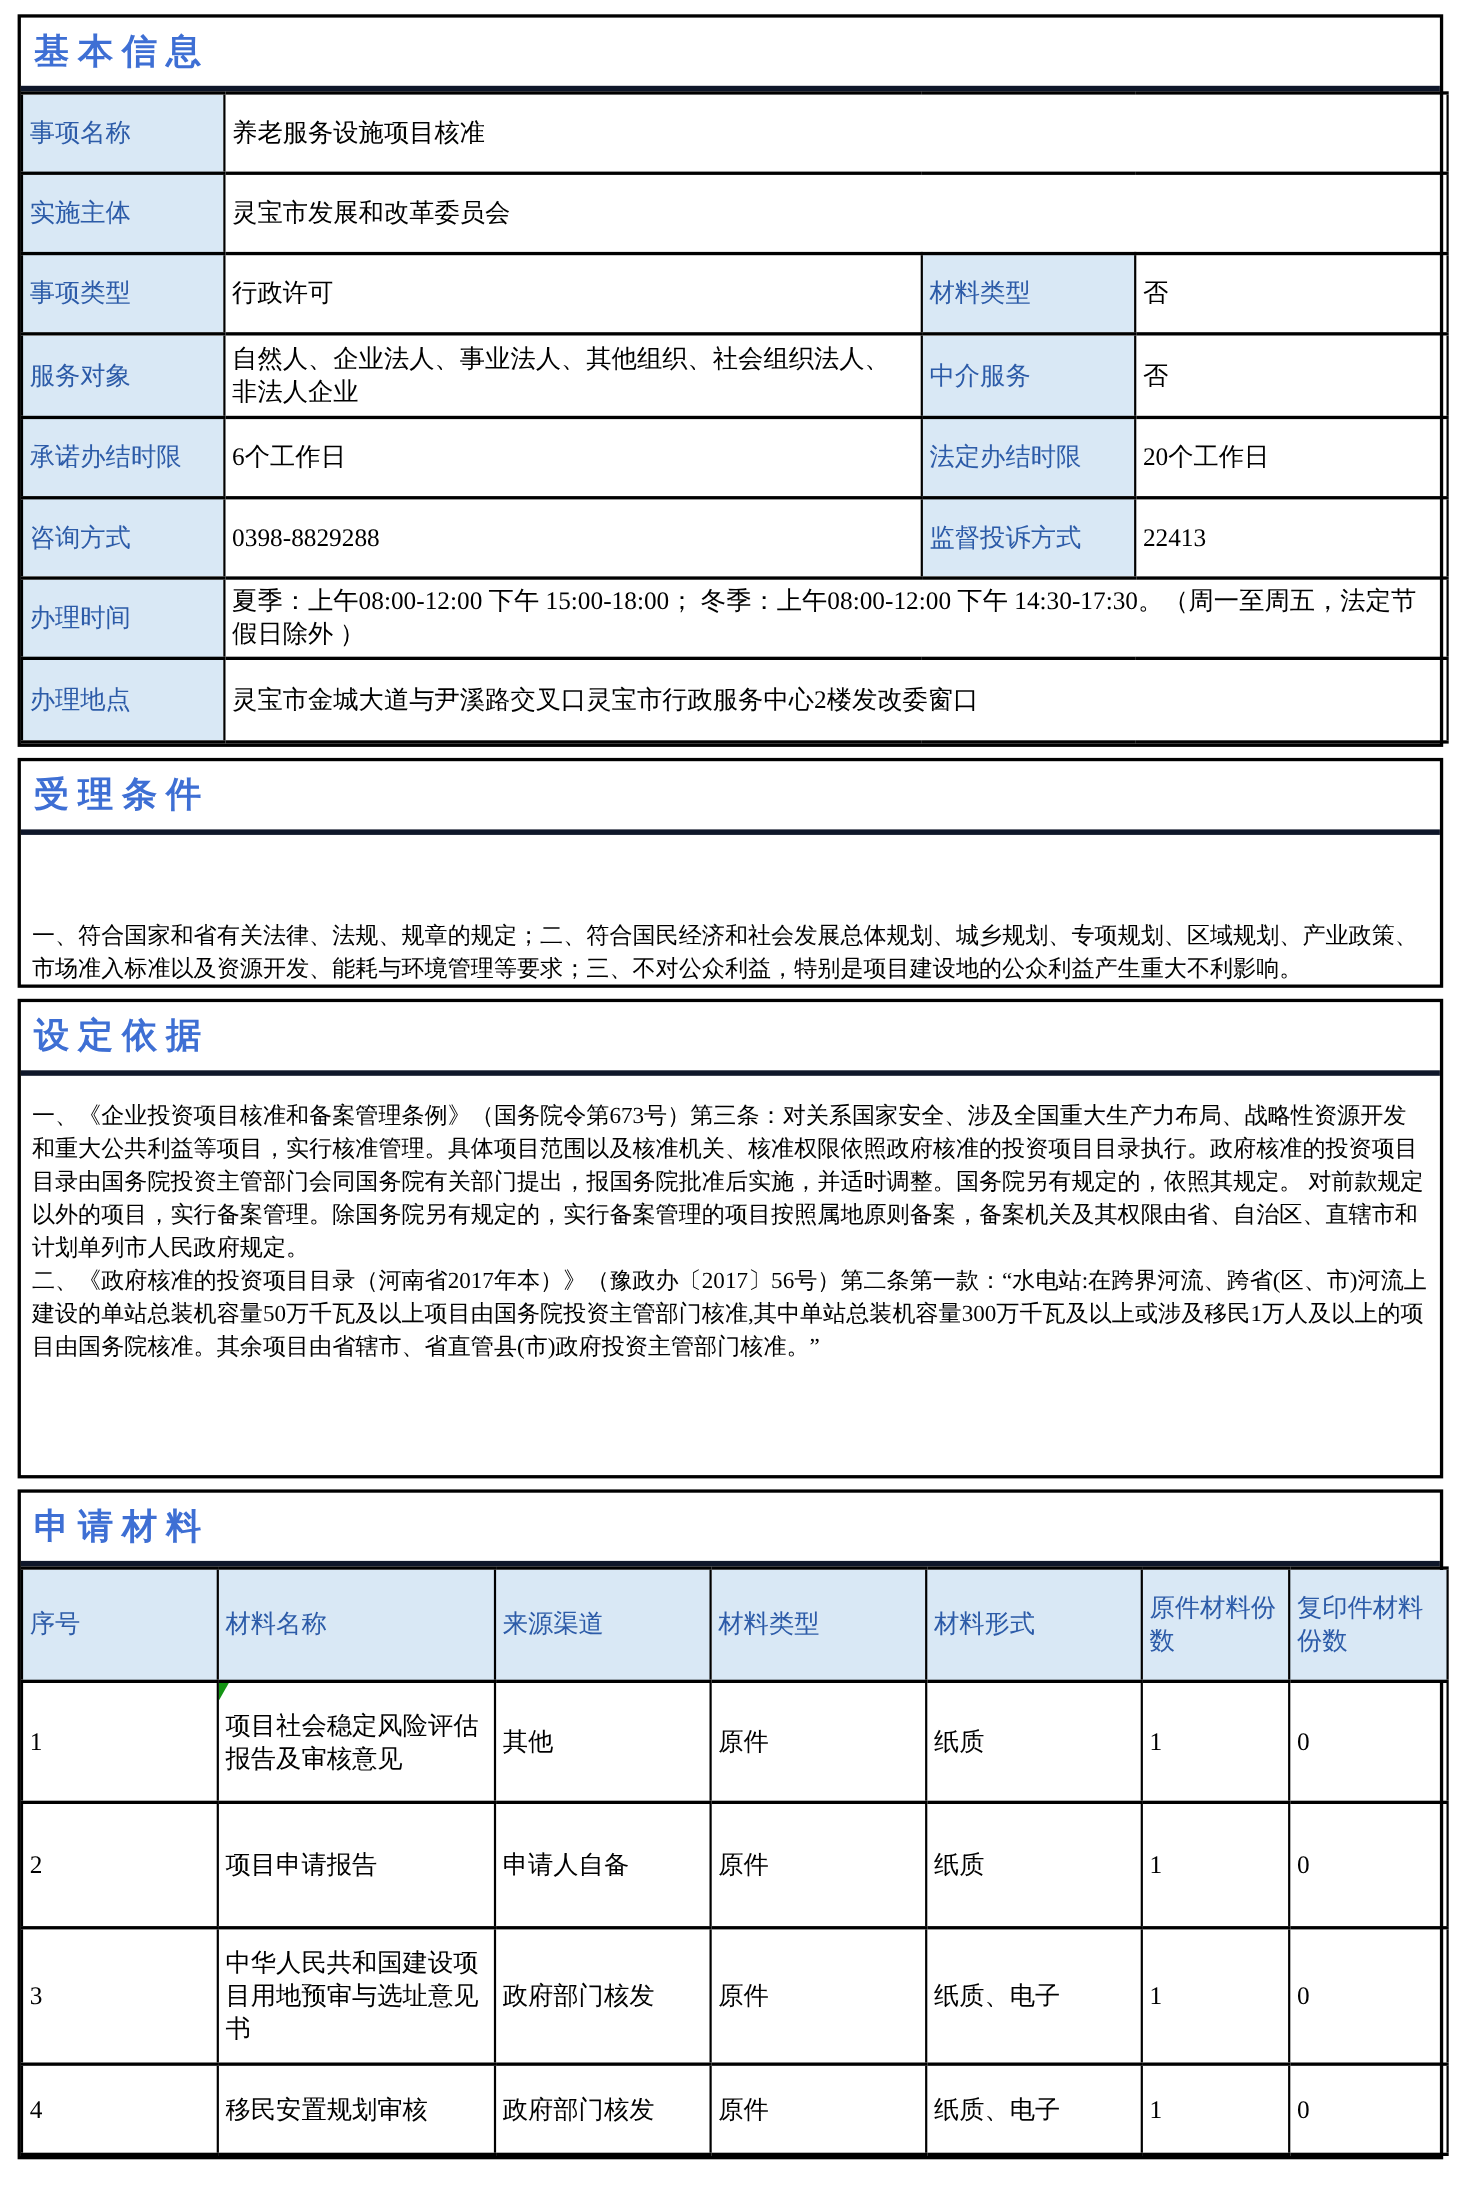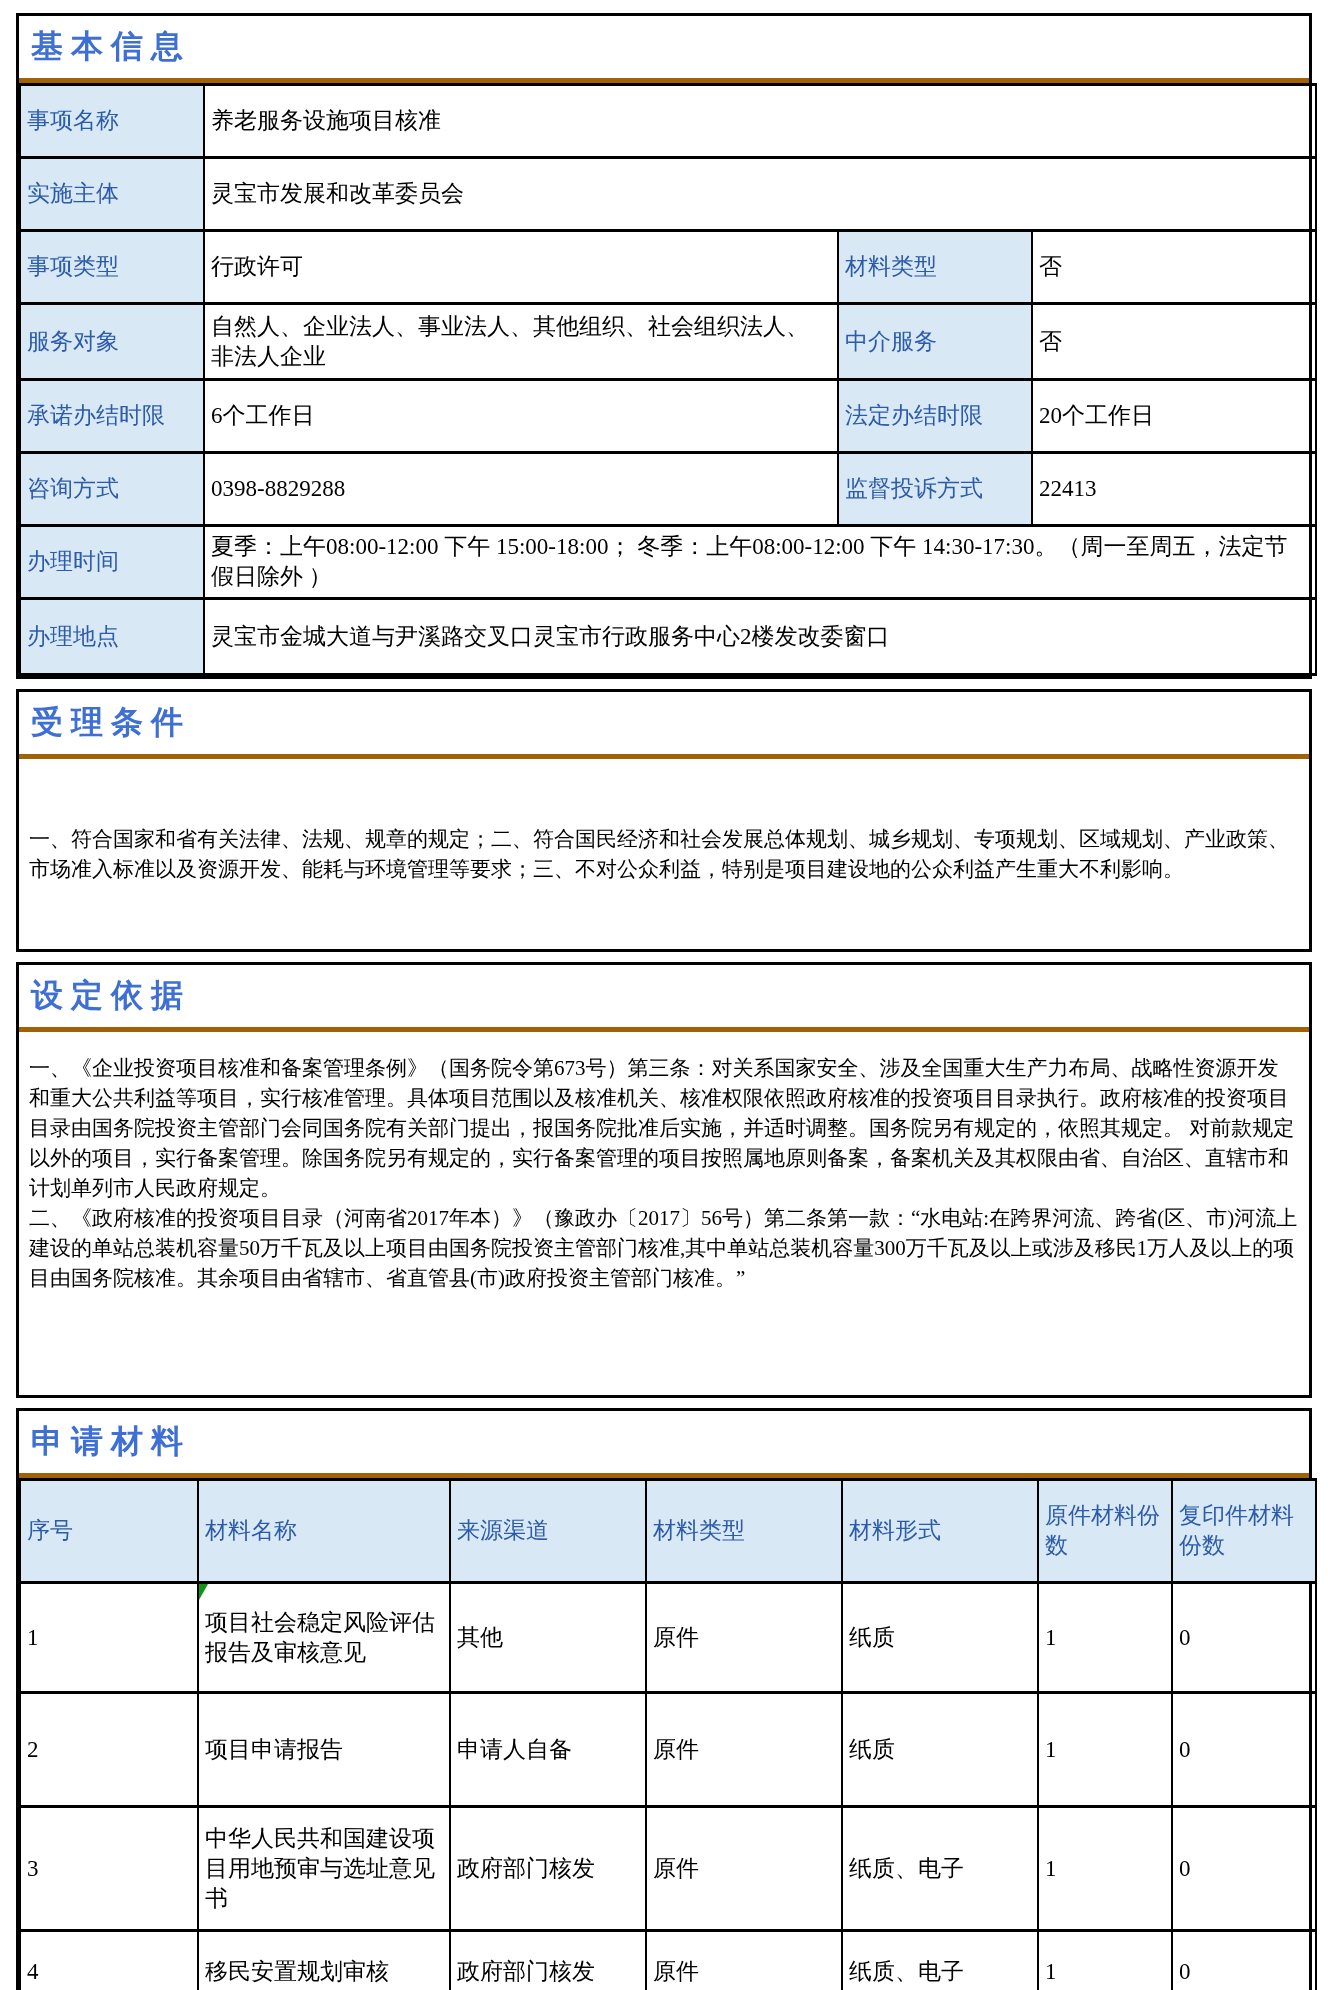--- a/index.html
+++ b/index.html
@@ -15,21 +15,21 @@
   .box{
     border:3px solid #000;
     margin-bottom:10px;
     background:#fff;
   }
   .box-title{
     height:62px;
     display:flex;
     align-items:center;
     padding-left:12px;
-    border-bottom:5px solid #a16207;
+    border-bottom:5px solid #0f172a;
     font-family:"Liberation Sans","DejaVu Sans",sans-serif;
     font-weight:bold;
     font-size:32px;
     letter-spacing:8px;
     color:#3e6fd4;
   }
   table{
     border-collapse:collapse;
     width:100%;
     table-layout:fixed;
@@ -61,24 +61,24 @@
   .materials-table tr.r2{height:114px;}
   .materials-table tr.r3{height:124px;}
   .materials-table tr.r4{height:82px;}
   .para-box{
     padding:0 10px;
     font-size:21px;
     line-height:30px;
     text-align:left;
   }
   .para-box.accept{
-    height:190px;
+    height:136px;
     display:flex;
     flex-direction:column;
-    justify-content:center;
+    justify-content:flex-end;
   }
   .para-box.basis{
     height:352px;
     padding-top:10px;
     box-sizing:border-box;
     margin-top:11px;
   }
   .para-box p{margin:0;}
   .name-cell{position:relative;}
   .tri{

